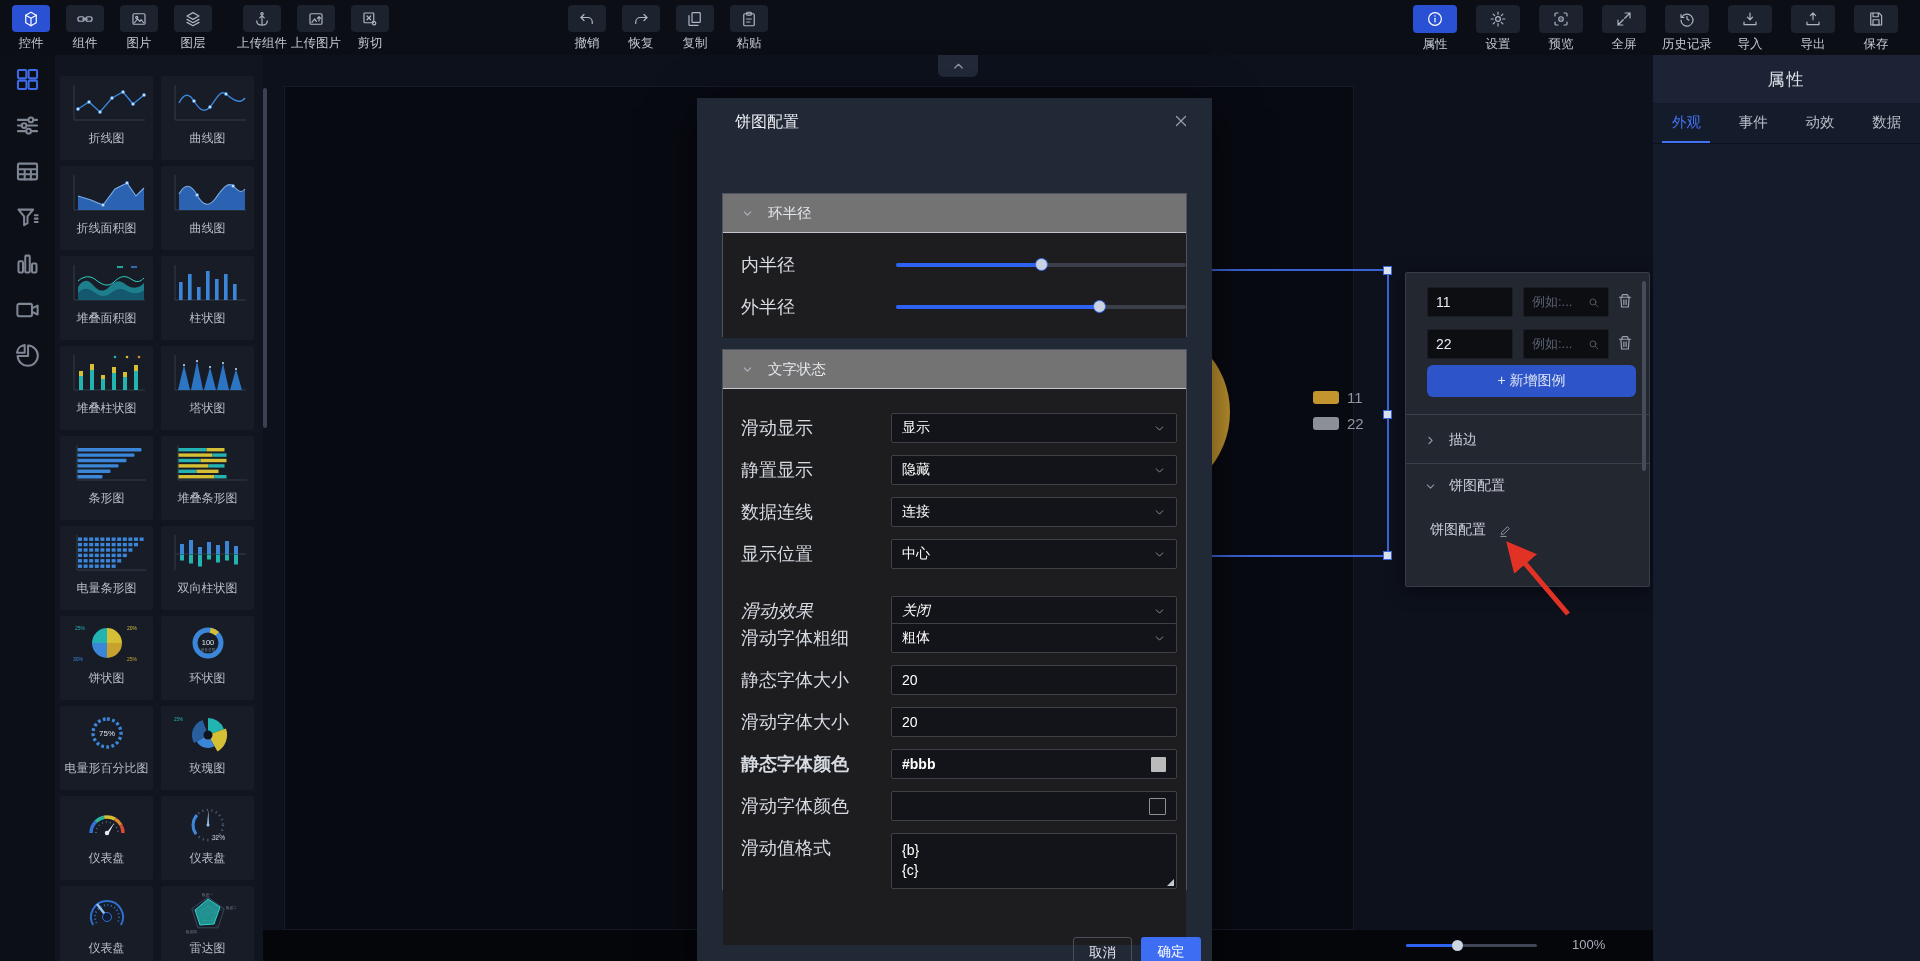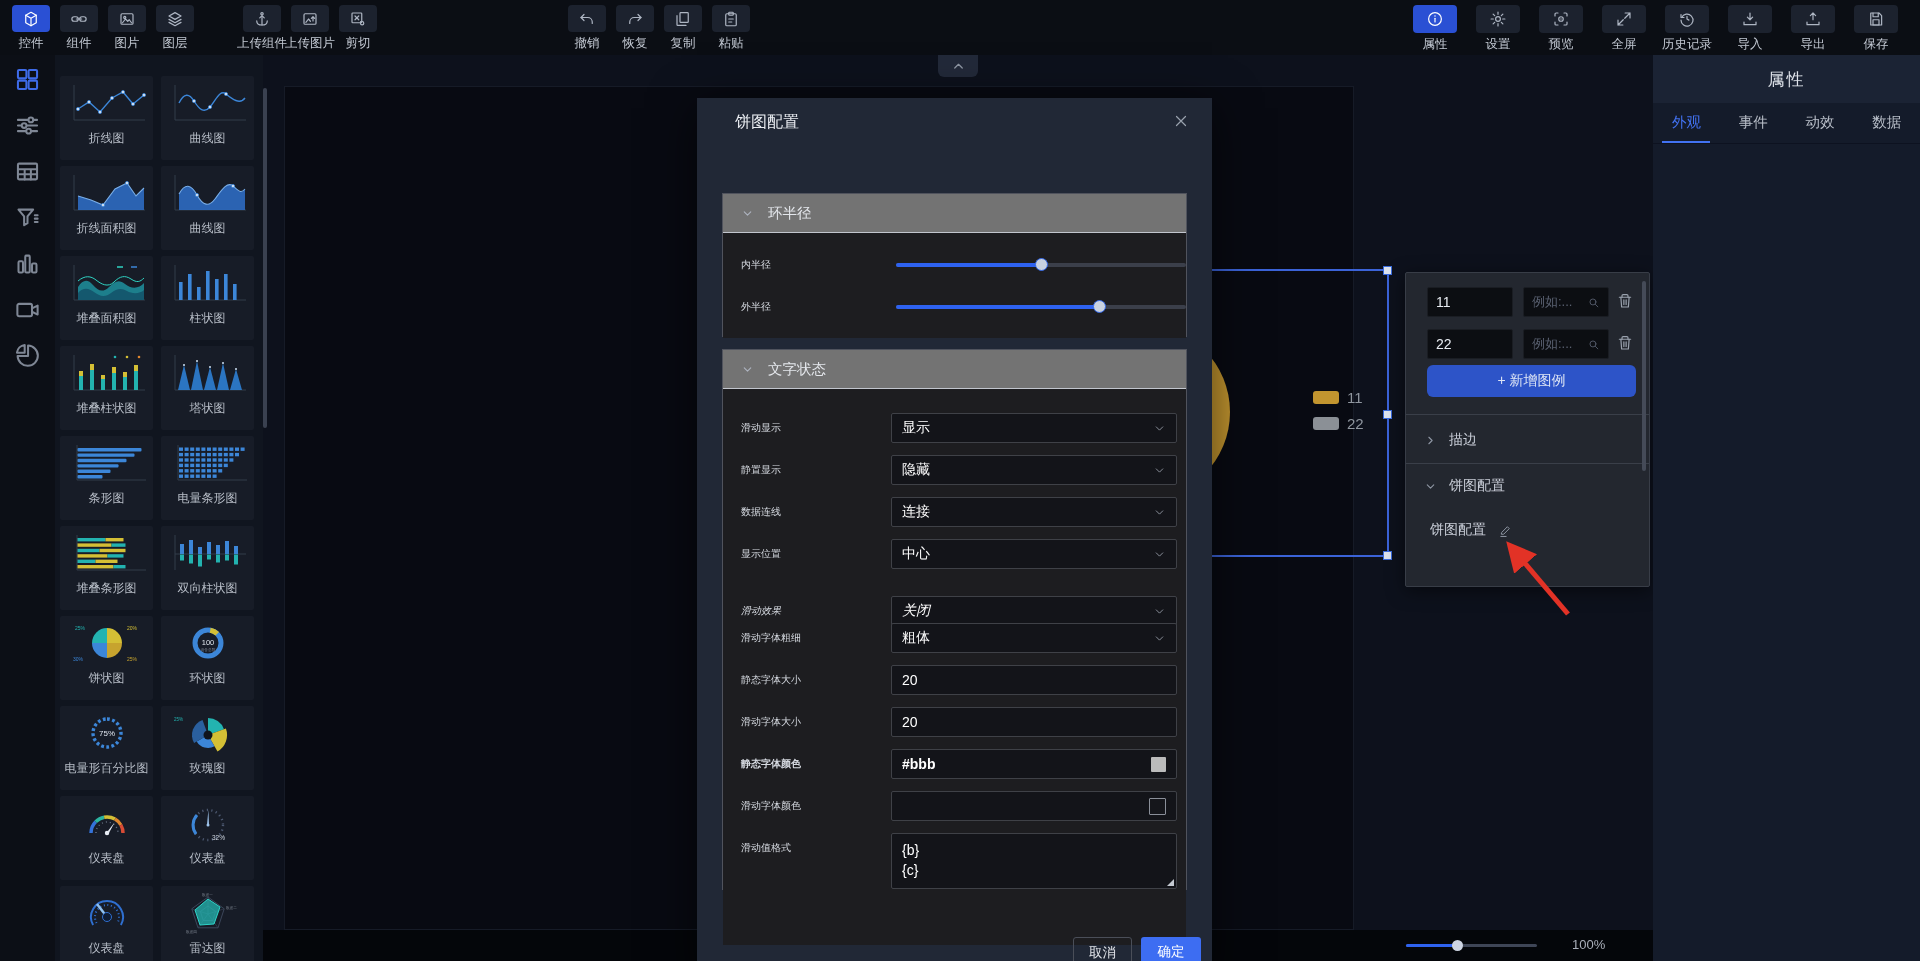--- a/index.html
+++ b/index.html
@@ -2,21 +2,21 @@
 <html><head>
 <meta charset="utf-8">
 <style>
   html,body{margin:0;padding:0}
   body{width:1920px;height:961px;overflow:hidden;background:#0b0e14;position:relative;
        font-family:"Liberation Sans","DejaVu Sans",sans-serif;color:#c6ccd6;-webkit-font-smoothing:antialiased}
   svg{display:block}
 
   
   #toolbar{position:absolute;left:0;top:0;width:1920px;height:55px;background:#0b0e14;z-index:60}
-  .tb-group{position:absolute;top:5px;display:flex;gap:10px}
+  .tb-group{position:absolute;top:5px;display:flex;gap:16px}
   .tb-cell{width:38px;display:flex;flex-direction:column;align-items:center;cursor:pointer}
   .tb-box{width:38px;height:27px;border-radius:4px;background:#1c222e;display:flex;align-items:center;justify-content:center;color:#aeb6c3}
   .tb-box.active{background:#2a50d4;color:#fff}
   .tb-label{font-size:12.5px;color:#c2c8d2;margin:3px -10px 0;width:58px;text-align:center;white-space:nowrap}
   #tb-right .tb-cell{width:48px}
   #tb-right .tb-box{width:44px;height:28px}
 
   
   #rail{position:absolute;left:0;top:55px;width:55px;height:906px;background:#0c0f16;z-index:55}
   .rail-item{position:absolute;left:14px;width:27px;height:27px;color:#7f8795;cursor:pointer}
@@ -85,21 +85,21 @@
   .m-section{position:absolute;left:25px;width:465px;border:1px solid #50535d;box-sizing:border-box}
   .m-sec-header{height:38px;background:#737373;border-bottom:1px solid #c2c6ce;display:flex;align-items:center;
                 padding-left:18px;color:#e4e7ec;font-size:14.5px;cursor:pointer}
   .m-sec-header .chev{color:#aeb4c0;margin-right:14px;display:flex}
   .m-sec-body{background:#1d1d20;position:relative}
   #sec1{top:95px;height:144px}
   #sec1 .m-sec-body{height:105px}
   #sec2{top:251px;height:541px}
   #sec2 .m-sec-body{height:556px}
   .sl-row{position:absolute;left:0;width:463px;height:30px}
-  .sl-label,.f-label{position:absolute;left:18px;top:0;height:30px;line-height:30px;font-size:10px;color:#d6dae1}
+  .sl-label,.f-label{position:absolute;left:18px;top:0;height:30px;line-height:30px;font-size:18px;color:#d6dae1}
   .sl-track{position:absolute;left:173px;top:13px;width:290px;height:4px;border-radius:2px;background:#3b3f4a;cursor:pointer}
   .sl-fill{position:absolute;left:0;top:0;height:4px;border-radius:2px;background:#2e62f0}
   .sl-handle{position:absolute;top:-5px;width:13px;height:13px;border-radius:50%;background:#c9d2e0;border:1px solid #3468e8;box-sizing:border-box;cursor:pointer}
   .f-row{position:absolute;left:0;width:463px;height:30px}
   .f-box{position:absolute;left:168px;top:0;width:286px;height:30px;background:#131419;border:1px solid #3f4147;border-radius:2px;
          box-sizing:border-box;display:flex;align-items:center;padding:0 10px;color:#fff;font-size:14px;cursor:pointer}
   .f-box .f-val{flex:1;white-space:pre-line}
   .f-box .chev{color:#9aa0ab;display:flex}
   .f-swatch{width:15px;height:15px;border-radius:1px}
   .f-box.f-textarea{height:56px;align-items:flex-start;padding-top:6px;line-height:20px}
@@ -484,20 +484,40 @@
             <path d="M12 4v35h69" stroke="#333c4b" fill="none" stroke-width="1"></path>
             <rect x="12.5" y="7" width="64" height="3.4" rx="1" fill="#3c86d8"></rect>
             <rect x="12.5" y="12.4" width="57" height="3.4" rx="1" fill="#3c86d8"></rect>
             <rect x="12.5" y="17.8" width="49" height="3.4" rx="1" fill="#3c86d8"></rect>
             <rect x="12.5" y="23.200000000000003" width="41" height="3.4" rx="1" fill="#3c86d8"></rect>
             <rect x="12.5" y="28.6" width="33" height="3.4" rx="1" fill="#3c86d8"></rect>
             <rect x="12.5" y="34" width="25" height="3.4" rx="1" fill="#3c86d8"></rect>
           </svg>
         </div>
         <div class="card-label">条形图</div>
+      </div>
+      <div class="card">
+        <div class="thumb">
+          <svg width="84" height="44" viewBox="0 0 84 44">
+            <path d="M12 4v35h69" stroke="#333c4b" fill="none" stroke-width="1"></path>
+            <rect x="12.5" y="7" width="28" height="3.4" fill="#23b3b0"></rect>
+            <rect x="40.5" y="7" width="18" height="3.4" fill="#d4bf35"></rect>
+            <rect x="12.5" y="12.4" width="34" height="3.4" fill="#d4bf35"></rect>
+            <rect x="46.5" y="12.4" width="14" height="3.4" fill="#23b3b0"></rect>
+            <rect x="12.5" y="17.8" width="22" height="3.4" fill="#23b3b0"></rect>
+            <rect x="34.5" y="17.8" width="26" height="3.4" fill="#d4bf35"></rect>
+            <rect x="12.5" y="23.200000000000003" width="30" height="3.4" fill="#d4bf35"></rect>
+            <rect x="42.5" y="23.200000000000003" width="16" height="3.4" fill="#23b3b0"></rect>
+            <rect x="12.5" y="28.6" width="18" height="3.4" fill="#23b3b0"></rect>
+            <rect x="30.5" y="28.6" width="22" height="3.4" fill="#d4bf35"></rect>
+            <rect x="12.5" y="34" width="36" height="3.4" fill="#d4bf35"></rect>
+            <rect x="48.5" y="34" width="12" height="3.4" fill="#23b3b0"></rect>
+          </svg>
+        </div>
+        <div class="card-label">堆叠条形图</div>
       </div>
       <div class="card">
         <div class="thumb">
           <svg width="84" height="44" viewBox="0 0 84 44">
             <path d="M12 4v35h69" stroke="#333c4b" fill="none" stroke-width="1"></path>
             <rect x="13" y="6.5" width="4" height="3.4" fill="#3c86d8"></rect>
             <rect x="18.6" y="6.5" width="4" height="3.4" fill="#3c86d8"></rect>
             <rect x="24.2" y="6.5" width="4" height="3.4" fill="#3c86d8"></rect>
             <rect x="29.799999999999997" y="6.5" width="4" height="3.4" fill="#3c86d8"></rect>
             <rect x="35.4" y="6.5" width="4" height="3.4" fill="#3c86d8"></rect>
@@ -553,40 +573,20 @@
             <rect x="35.4" y="33.5" width="4" height="3.4" fill="#3c86d8"></rect>
             <rect x="41" y="33.5" width="4" height="3.4" fill="#3c86d8"></rect>
             <rect x="46.599999999999994" y="33.5" width="4" height="3.4" fill="#3c86d8"></rect>
           </svg>
         </div>
         <div class="card-label">电量条形图</div>
       </div>
       <div class="card">
         <div class="thumb">
           <svg width="84" height="44" viewBox="0 0 84 44">
-            <path d="M12 4v35h69" stroke="#333c4b" fill="none" stroke-width="1"></path>
-            <rect x="12.5" y="7" width="28" height="3.4" fill="#23b3b0"></rect>
-            <rect x="40.5" y="7" width="18" height="3.4" fill="#d4bf35"></rect>
-            <rect x="12.5" y="12.4" width="34" height="3.4" fill="#d4bf35"></rect>
-            <rect x="46.5" y="12.4" width="14" height="3.4" fill="#23b3b0"></rect>
-            <rect x="12.5" y="17.8" width="22" height="3.4" fill="#23b3b0"></rect>
-            <rect x="34.5" y="17.8" width="26" height="3.4" fill="#d4bf35"></rect>
-            <rect x="12.5" y="23.200000000000003" width="30" height="3.4" fill="#d4bf35"></rect>
-            <rect x="42.5" y="23.200000000000003" width="16" height="3.4" fill="#23b3b0"></rect>
-            <rect x="12.5" y="28.6" width="18" height="3.4" fill="#23b3b0"></rect>
-            <rect x="30.5" y="28.6" width="22" height="3.4" fill="#d4bf35"></rect>
-            <rect x="12.5" y="34" width="36" height="3.4" fill="#d4bf35"></rect>
-            <rect x="48.5" y="34" width="12" height="3.4" fill="#23b3b0"></rect>
-          </svg>
-        </div>
-        <div class="card-label">堆叠条形图</div>
-      </div>
-      <div class="card">
-        <div class="thumb">
-          <svg width="84" height="44" viewBox="0 0 84 44">
             <path d="M9 4v35" stroke="#333c4b" fill="none" stroke-width="1"></path>
             <path d="M9 23h71" stroke="#333c4b" stroke-width="1"></path>
             <rect x="14" y="13" width="4" height="10" fill="#3c86d8"></rect>
             <rect x="14" y="23.5" width="4" height="6" fill="#23b3b0"></rect>
             <rect x="23" y="9" width="4" height="14" fill="#3c86d8"></rect>
             <rect x="23" y="23.5" width="4" height="9" fill="#23b3b0"></rect>
             <rect x="32" y="16" width="4" height="7" fill="#3c86d8"></rect>
             <rect x="32" y="23.5" width="4" height="12" fill="#23b3b0"></rect>
             <rect x="41" y="11" width="4" height="12" fill="#3c86d8"></rect>
             <rect x="41" y="23.5" width="4" height="5" fill="#23b3b0"></rect>

